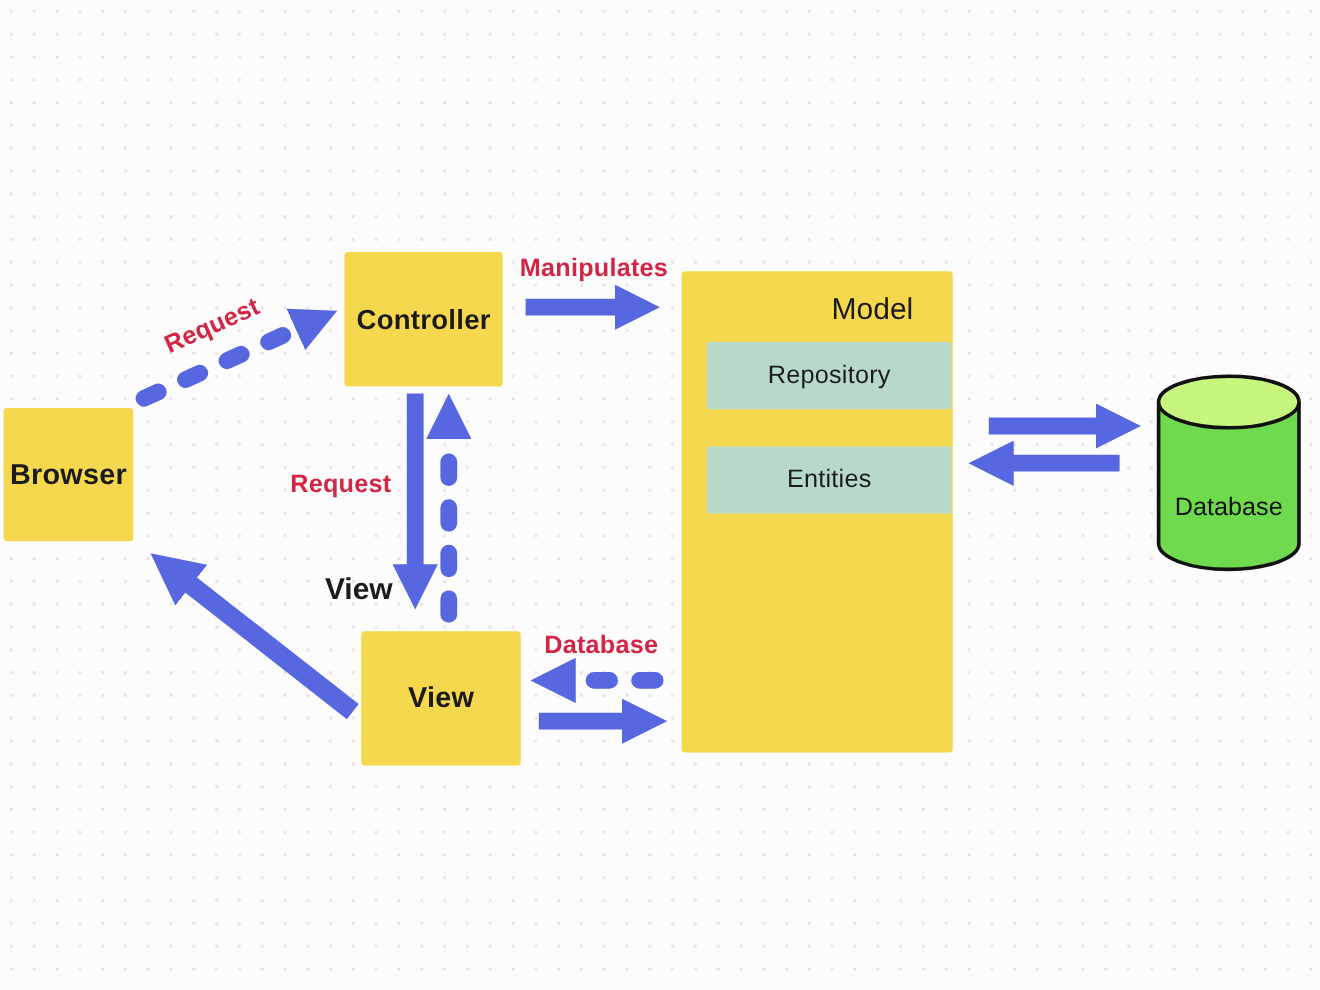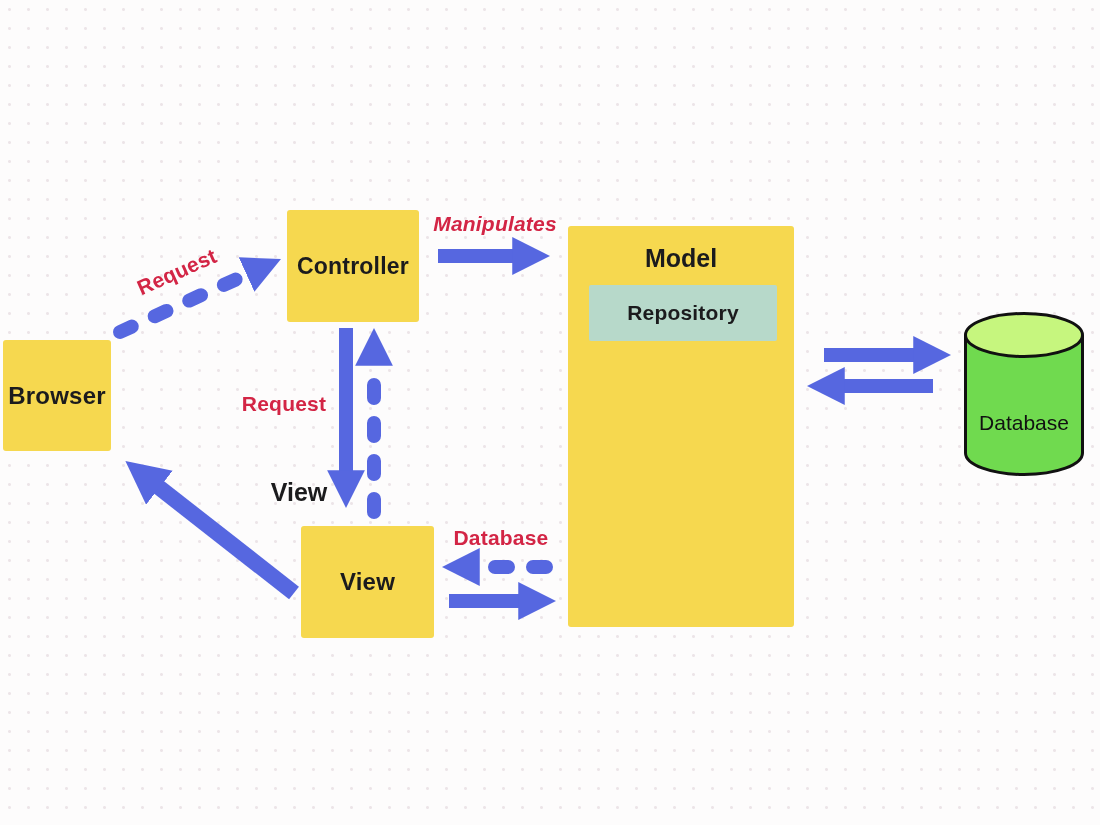--- a/index.html
+++ b/index.html
@@ -23,44 +23,44 @@
   .box-browser{left:3px;top:340px;width:108px;height:111px;}
   .box-controller{left:287px;top:210px;width:132px;height:112px;font-size:23px;}
   .box-view{left:301px;top:526px;width:133px;height:112px;}
 
   .model{
     position:absolute;left:568px;top:226px;width:226px;height:401px;
     background:#f6d84f;border-radius:3px;
   }
   .model-title{
     position:absolute;left:0;top:18px;width:100%;text-align:center;
-    font-weight:700;font-size:25px;color:#1b1b1d;
+    font-weight:400;font-size:25px;color:#1b1b1d;padding-left:46px;
   }
   .sub{
-    position:absolute;left:21px;width:188px;height:56px;background:#b7d9ca;
+    position:absolute;left:21px;width:204px;height:56px;background:#b7d9ca;
     border-radius:2px;display:flex;align-items:center;justify-content:center;
-    font-weight:700;font-size:21px;color:#1b1b1d;letter-spacing:.2px;
+    font-weight:400;font-size:21px;color:#1b1b1d;letter-spacing:.2px;
   }
   .sub-0{top:59px;}
   .sub-1{top:146px;}
   .sub-2{top:229px;}
   .sub-3{top:315px;}
 
   .db{position:absolute;left:963px;top:311px;width:122px;height:168px;}
   .db-label{
     position:absolute;left:0;top:100px;width:122px;text-align:center;
     font-weight:400;font-size:21px;color:#111;
   }
 
   .edge-label{
     position:absolute;transform:translate(-50%,-50%);
     font-weight:700;font-size:21px;color:#d32545;white-space:nowrap;letter-spacing:.2px;
   }
   .lbl-request{left:177px;top:272px;transform:translate(-50%,-50%) rotate(-24deg);}
-  .lbl-manipulates{left:495px;top:224px;font-style:italic;}
+  .lbl-manipulates{left:495px;top:224px;}
   .lbl-renders{left:284px;top:404px;}
   .lbl-displays{left:501px;top:538px;}
   .lbl-view-flow{
     position:absolute;left:299px;top:492px;transform:translate(-50%,-50%);
     font-weight:700;font-size:25px;color:#1b1b1d;white-space:nowrap;
   }
 </style>
 </head>
 <body>
 
@@ -91,20 +91,21 @@
     <span>Controller</span>
   </div>
 
   <div class="box box-view">
     <span>View</span>
   </div>
 
   <div class="model">
     <div class="model-title">Model</div>
     <div class="sub sub-0">Repository</div>
+    <div class="sub sub-1">Entities</div>
   </div>
 
   <div class="db">
     <svg width="122" height="168" viewBox="0 0 122 168">
       <path d="M2.5 24 L2.5 142 A58.5 21.5 0 0 0 119.5 142 L119.5 24" fill="#70da4f" stroke="#111" stroke-width="3"></path>
       <ellipse cx="61" cy="24" rx="58.5" ry="21.5" fill="#c6f67e" stroke="#111" stroke-width="3"></ellipse>
     </svg>
     <div class="db-label">Database</div>
   </div>
 

